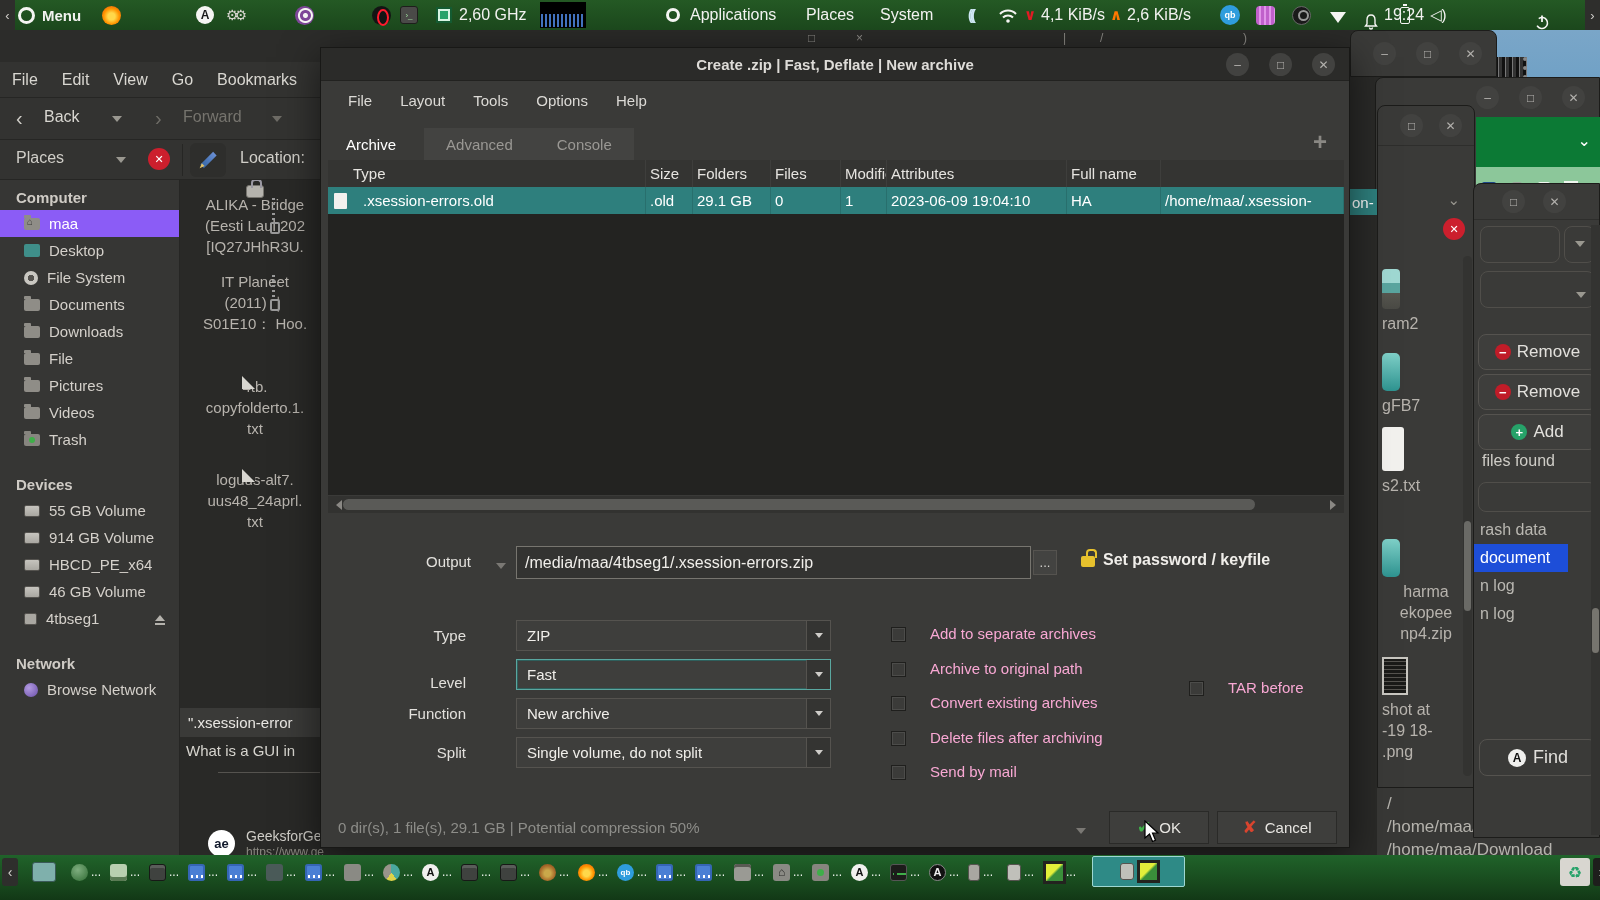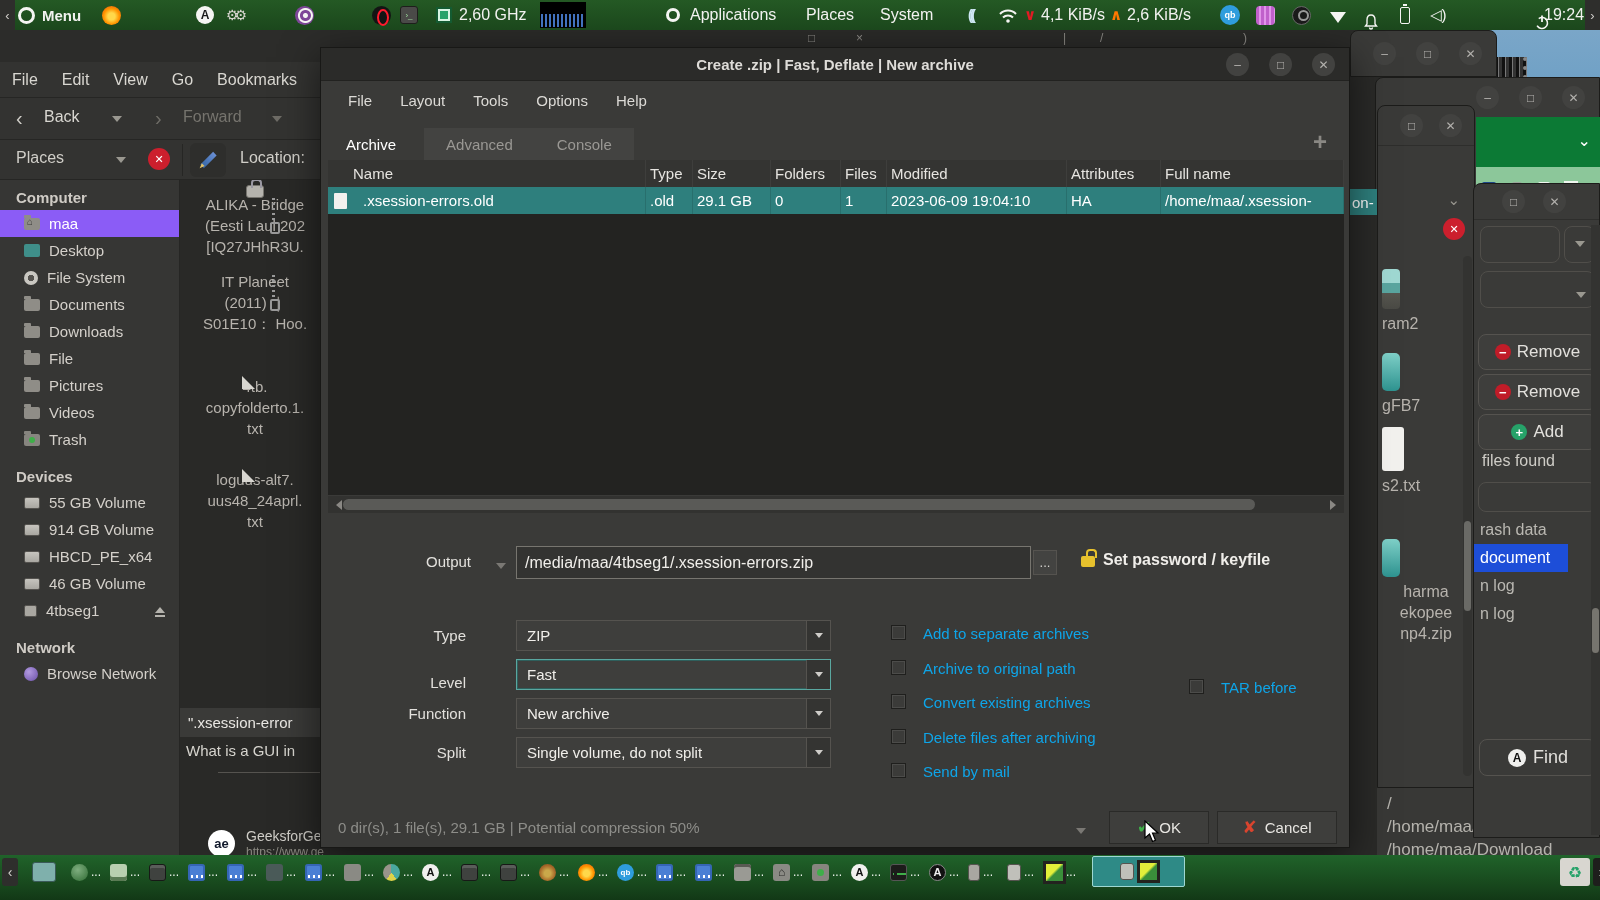--- a/index.html
+++ b/index.html
@@ -78,21 +78,21 @@
   .recycle-btn{position:absolute;left:1560px;top:3px;width:30px;height:28px;background:#d8d6d0;border-radius:3px;
     color:#26a269;font-size:16px;display:flex;align-items:center;justify-content:center;}
 
   
   .fm{position:absolute;left:0;top:30px;width:330px;height:830px;background:#2c2c2a;z-index:5;}
   .fm-menubar{position:absolute;left:0;top:32px;width:100%;height:36px;background:#333331;display:flex;align-items:center;gap:24px;padding-left:12px;font-size:16px;color:#d9d7d1;border-bottom:1px solid #262624;white-space:nowrap;overflow:hidden;}
   .fm-toolbar{position:absolute;left:0;top:68px;width:100%;height:42px;background:#333331;border-bottom:1px solid #262624;}
   .fm-placesbar{position:absolute;left:0;top:110px;width:100%;height:40px;background:#333331;border-bottom:1px solid #262624;}
   .fm-body{position:absolute;left:0;top:150px;width:100%;bottom:0;display:flex;}
   .fm-sidebar{width:180px;background:#363634;padding-top:6px;overflow:hidden;border-right:1px solid #262624;}
-  .sb-header{height:24px;line-height:24px;padding-left:16px;font-weight:bold;font-size:15px;color:#cfcbc5;margin-top:12px;}
+  .sb-header{height:24px;line-height:24px;padding-left:16px;font-weight:bold;font-size:15px;color:#cfcbc5;margin-top:20px;}
   .sb-header:first-child{margin-top:0;}
   .sb-item{display:flex;align-items:center;height:27px;padding-left:24px;gap:9px;font-size:15px;color:#d4d0ca;white-space:nowrap;}
   .sb-item.selected{background:#8b5cf6;color:#fff;}
   .sbi{width:16px;height:12px;border-radius:2px;background:#8f8d87;position:relative;flex:none;}
   .sbi.i-home-folder:before,.sbi.i-folder:before,.sbi.i-trash:before{content:"";position:absolute;top:-3px;left:0;width:7px;height:3px;background:inherit;border-radius:1px 1px 0 0;}
   .sbi.i-home-folder:after{content:"⌂";position:absolute;left:3px;top:-2px;font-size:10px;color:#3a3a38;}
   .sbi.i-desktop{background:#3f8f8a;height:13px;}
   .sbi.i-filesystem{width:14px;height:14px;border-radius:50%;background:radial-gradient(circle,#55534f 0 3px,#c9c7c1 3px 100%);}
   .sbi.i-trash{background:#87857f;}
   .sbi.i-trash:after{content:"";position:absolute;left:5px;top:3px;width:6px;height:6px;border-radius:50%;background:#3fae49;}
@@ -159,21 +159,21 @@
     display:flex;align-items:center;padding-left:10px;font-size:15px;color:#f0eeea;}
   .ddown .dbtn{margin-left:auto;width:24px;height:100%;background:#343432;border-left:1px solid #55534f;display:flex;align-items:center;justify-content:center;}
   .ddown.focused{border:1px solid #5aa7a0;box-shadow:0 0 0 1px #2e5f5c inset;}
   .out-input{position:absolute;left:195px;top:0;width:515px;height:33px;background:#333331;border:1px solid #77756f;
     color:#f0eeea;font-size:16px;padding:0 8px;font-family:"Liberation Sans","DejaVu Sans",sans-serif;}
   .dots-btn{position:absolute;left:712px;top:4px;width:24px;height:25px;background:#434341;border:1px solid #55534f;
     color:#d5d3cf;font-size:13px;display:flex;align-items:center;justify-content:center;}
   .lock-ico{position:absolute;left:760px;top:10px;width:14px;height:11px;background:#e7c12d;border-radius:2px;}
   .lock-ico:before{content:"";position:absolute;left:5px;top:-7px;width:7px;height:7px;border:2px solid #e7c12d;border-bottom:none;border-radius:4px 4px 0 0;}
   .pass-label{position:absolute;left:782px;top:5px;font-size:16px;color:#f0eeea;font-weight:bold;}
-  .cbx-row{position:absolute;left:570px;display:flex;align-items:flex-start;gap:17px;font-size:15px;color:#0ea5e9;}
+  .cbx-row{position:absolute;left:570px;display:flex;align-items:flex-end;gap:24px;font-size:15px;color:#f9a8d4;}
   .cbx{width:15px;height:15px;background:#3b3b39;border:1px solid #1f1f1d;box-shadow:inset 0 0 0 1px #4c4c4a;flex:none;}
   .statusbar{position:absolute;left:0;bottom:0;width:100%;height:36px;}
   .status-text{position:absolute;left:17px;top:8px;font-size:15px;color:#8d8d89;}
   .dlg-btn{position:absolute;top:0;height:33px;background:#3e3e3c;border:1px solid #2a2a28;display:flex;align-items:center;justify-content:center;gap:8px;font-size:15px;color:#e8e6e2;}
   .ok-glyph{color:#3fae49;font-size:17px;font-weight:bold;}
   .cancel-glyph{color:#d9442e;font-size:17px;font-weight:bold;}
 
   
   .sky{position:absolute;left:1440px;top:30px;width:160px;height:120px;background:linear-gradient(#7aa6c8,#639ac2);z-index:1;}
   .film{position:absolute;left:1495px;top:57px;width:32px;height:22px;z-index:2;border-right:4px dotted #888;
@@ -498,20 +498,26 @@
           <div></div>
         </div>
 
         <div class="wc-item">
           <span class="wci i-app-teal"></span>
           <div>harma</div>
           <div>ekopee</div>
           <div>np4.zip</div>
         </div>
 
+        <div class="wc-item">
+          <span class="wci i-screenshot"></span>
+          <div>shot at</div>
+          <div>-19 18-</div>
+          <div>.png</div>
+        </div>
 
     </div>
     <div class="wc-scroll">
         <span class="wc-thumb"></span>
       </div>
   </div>
 
   <div class="winD">
     <div class="wd-title">
       <span class="circle-btn">□</span>
@@ -587,21 +593,20 @@
         <span class="tab active">Archive</span>
 
         <span class="tab">Advanced</span>
 
         <span class="tab">Console</span>
 
     </div>
     <span class="plus-tab">+</span>
 
     <div class="tbl-head">
-      <div>Name</div>
       <div>Type</div>
       <div>Size</div>
       <div>Folders</div>
       <div>Files</div>
       <div>Modified</div>
       <div>Attributes</div>
       <div>Full name</div>
     </div>
     <div class="tbl-body">
       <div class="tbl-row selected">
@@ -785,21 +790,21 @@
     <span class="tp" style="left:1330px">
         <span class="whitetri"></span>
       </span>
     <svg class="tp" style="left:1364px;top:7px" width="14" height="17" viewBox="0 0 14 16">
       <path d="M7 1 C4 1 3 3.5 3 6 L3 10 L1.5 12 L12.5 12 L11 10 L11 6 C11 3.5 10 1 7 1 Z M5.5 13.5 a1.5 1.5 0 0 0 3 0" fill="none" stroke="#f5f5f3" stroke-width="1.4"></path>
     </svg>
     <span class="tp" style="left:1400px">
         <span class="batt-icon"></span>
       </span>
     <span class="tp" style="left:1430px;font-size:15px;color:#f5f5f3">◁)</span>
-    <span class="tp" style="left:1544px;font-size:16px">19:24</span>
+    <span class="tp" style="left:1384px;font-size:16px">19:24</span>
     <svg class="tp" style="left:1534px;top:7px" width="16" height="16" viewBox="0 0 16 16">
       <circle cx="8" cy="9" r="5.5" fill="none" stroke="#f5f5f3" stroke-width="1.6" stroke-dasharray="26 8" transform="rotate(-126 8 9)"></circle>
       <line x1="8" y1="1.5" x2="8" y2="8" stroke="#f5f5f3" stroke-width="1.8"></line>
     </svg>
     <span class="tp panel-edge" style="right:0;left:auto">›</span>
   </div>
 
   <div class="taskbar">
     <span class="tb-edge" style="left:2px">‹</span>
     <div class="tb-strip">

